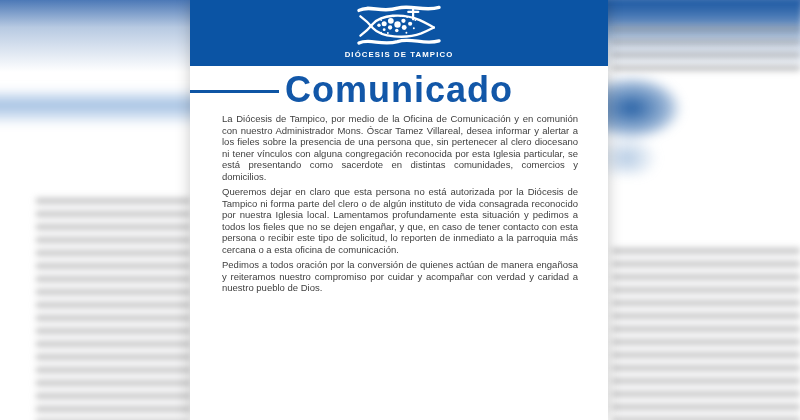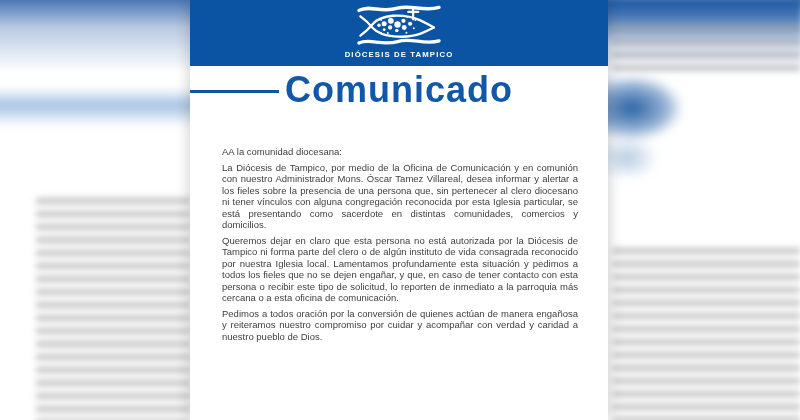--- a/index.html
+++ b/index.html
@@ -130,20 +130,19 @@
       <div class="org">DIÓCESIS DE TAMPICO</div>
     </div>
 
 
     <div class="title-row">
       <div class="title-line"></div>
       <h1 class="title">Comunicado</h1>
     </div>
 
     <div class="body">
-      <p class="salutation">AA la comunidad diocesana:</p>
       <p class="para">La Diócesis de Tampico, por medio de la Oficina de Comunicación y en comunión con nuestro Administrador Mons. Óscar Tamez Villareal, desea informar y alertar a los fieles sobre la presencia de una persona que, sin pertenecer al clero diocesano ni tener vínculos con alguna congregación reconocida por esta Iglesia particular, se está presentando como sacerdote en distintas comunidades, comercios y domicilios.</p>
       <p class="para">Queremos dejar en claro que esta persona no está autorizada por la Diócesis de Tampico ni forma parte del clero o de algún instituto de vida consagrada reconocido por nuestra Iglesia local. Lamentamos profundamente esta situación y pedimos a todos los fieles que no se dejen engañar, y que, en caso de tener contacto con esta persona o recibir este tipo de solicitud, lo reporten de inmediato a la parroquia más cercana o a esta oficina de comunicación.</p>
       <p class="para">Pedimos a todos oración por la conversión de quienes actúan de manera engañosa y reiteramos nuestro compromiso por cuidar y acompañar con verdad y caridad a nuestro pueblo de Dios.</p>
     </div>
 
   </div>
 </div>
 
 </body></html>

